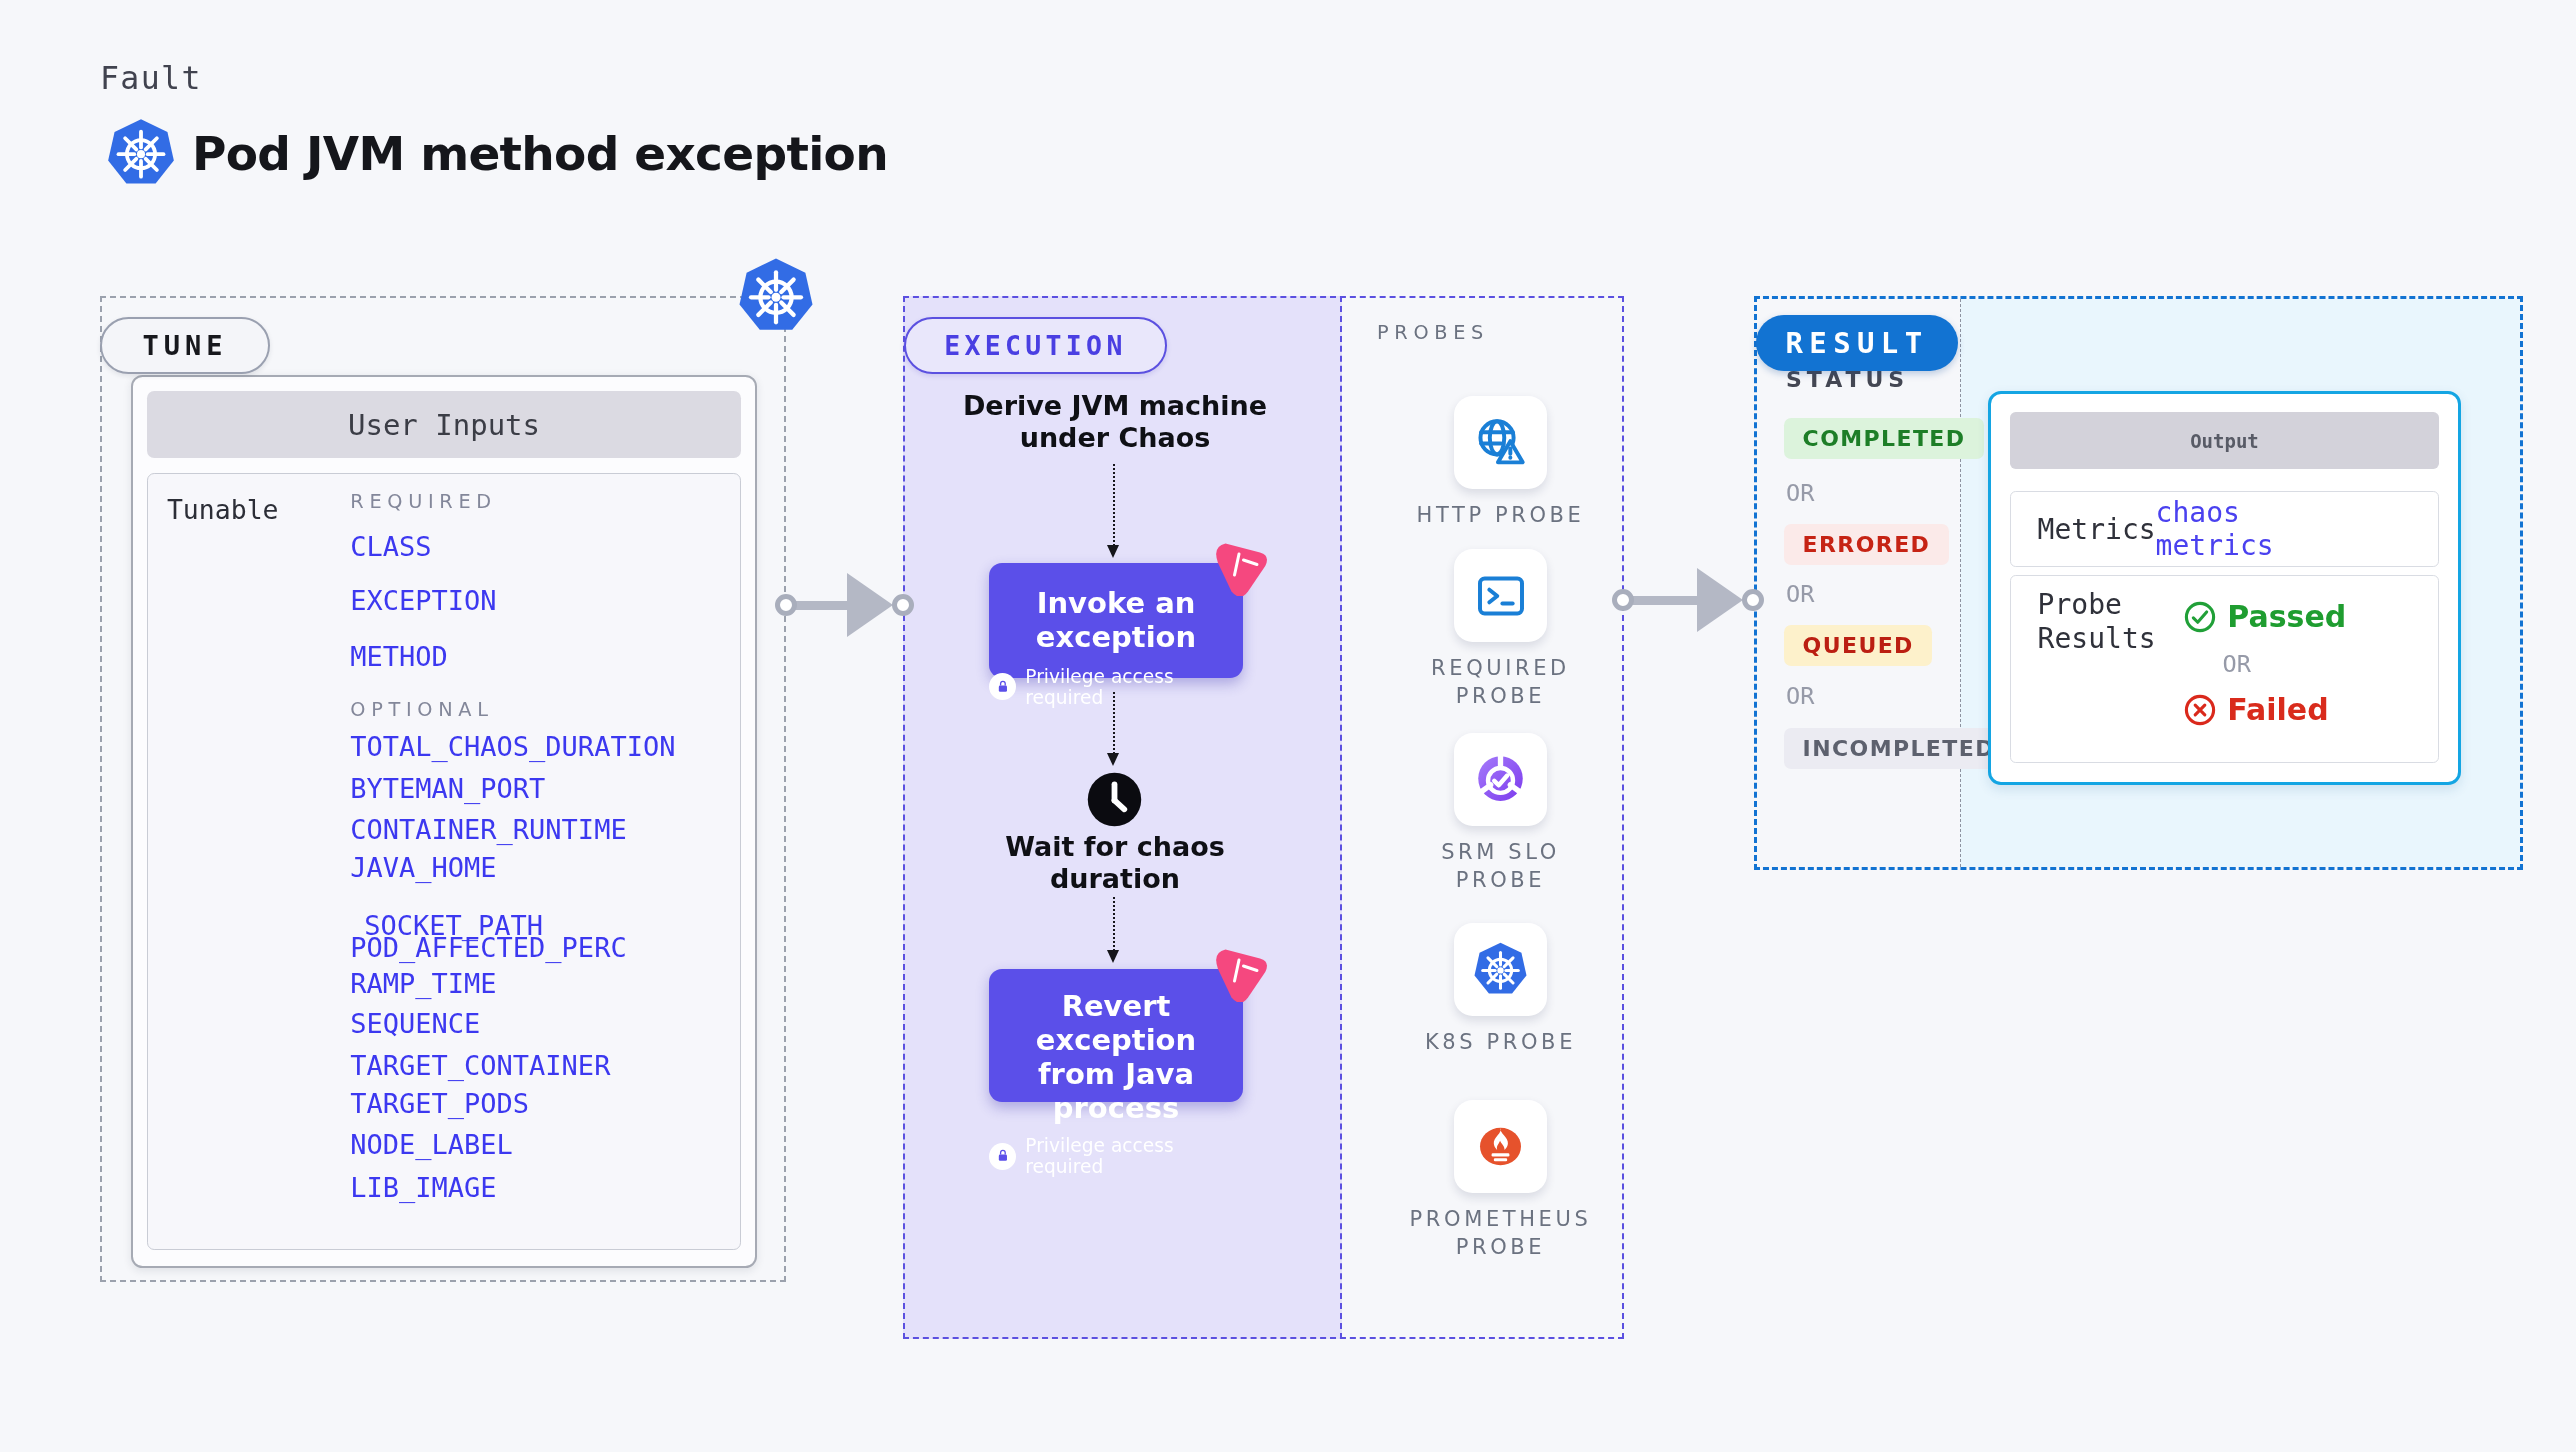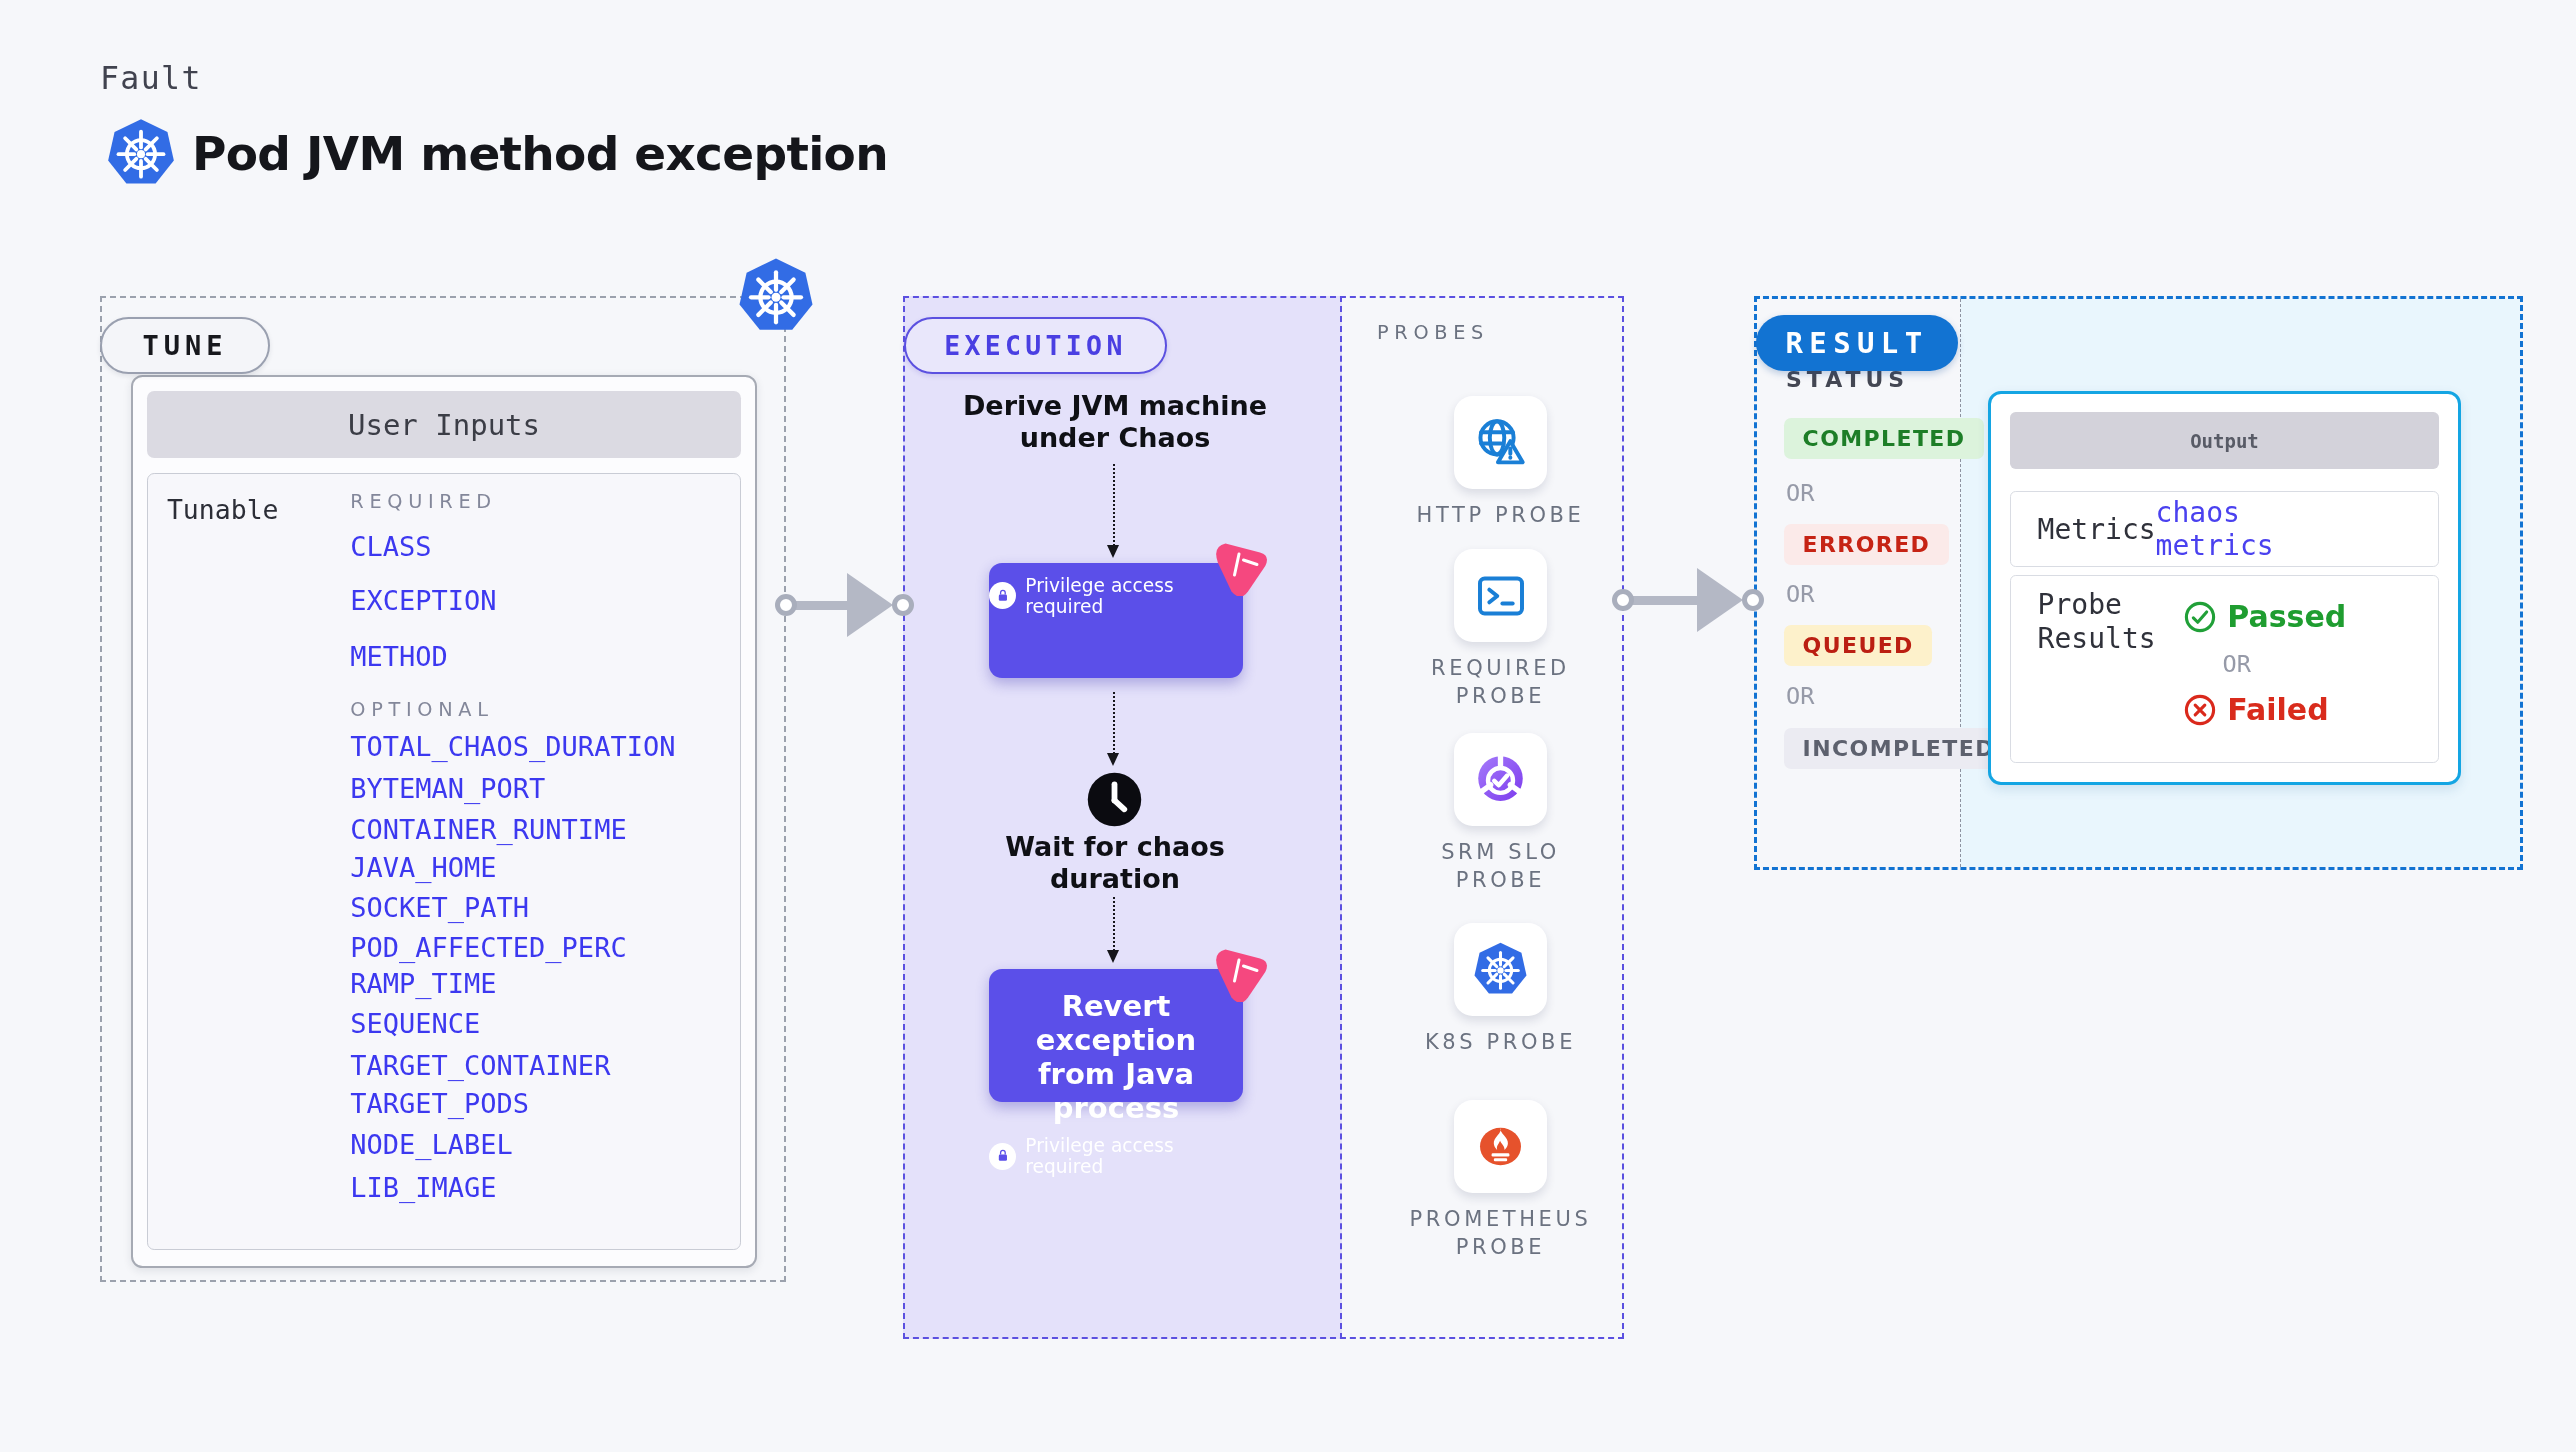--- a/index.html
+++ b/index.html
@@ -151,21 +151,21 @@
     <div class="abs mono tunable-label">Tunable</div>
     <div class="abs sect-label" style="left:202px;top:15.8px;">REQUIRED</div>
     <div class="abs mono param" style="top:57px;">CLASS</div>
     <div class="abs mono param" style="top:111px;">EXCEPTION</div>
     <div class="abs mono param" style="top:167px;">METHOD</div>
     <div class="abs sect-label" style="left:202px;top:224px;">OPTIONAL</div>
     <div class="abs mono param" style="top:257px;">TOTAL_CHAOS_DURATION</div>
     <div class="abs mono param" style="top:299px;">BYTEMAN_PORT</div>
     <div class="abs mono param" style="top:340px;">CONTAINER_RUNTIME</div>
     <div class="abs mono param" style="top:378px;">JAVA_HOME</div>
-    <div class="abs mono param" style="top:418px;">SOCKET_PATH</div>
+    <div class="abs mono param" style="top:436px;margin-left:14px;">SOCKET_PATH</div>
     <div class="abs mono param" style="top:458px;">POD_AFFECTED_PERC</div>
     <div class="abs mono param" style="top:494px;">RAMP_TIME</div>
     <div class="abs mono param" style="top:534px;">SEQUENCE</div>
     <div class="abs mono param" style="top:576px;">TARGET_CONTAINER</div>
     <div class="abs mono param" style="top:614px;">TARGET_PODS</div>
     <div class="abs mono param" style="top:655px;">NODE_LABEL</div>
     <div class="abs mono param" style="top:698px;">LIB_IMAGE</div>
   </div>
 </div>
 
@@ -184,20 +184,21 @@
   <div>Derive JVM machine</div>
   <div>under Chaos</div>
 </div>
 
 <div class="abs dotted-arrow" style="left:1113px;top:464px;height:82px;"></div>
 
 <div class="abs chaos-step" style="left:989px;top:563px;width:254px;height:115px;">
   <svg class="corner-pink" viewBox="0 0 64 64">
       <use href="#litmus"></use>
     </svg>
+  <div class="step-title" style="margin-top:23px;">Invoke an exception</div>
   <div class="priv-row" style="margin-top:11.5px;">
     <span class="priv-circle">
       <svg width="15.8" height="15.8" viewBox="0 0 24 24" fill="#5b4fe9">
           <path d="M12 2.5a4.5 4.5 0 0 0-4.5 4.5v3h2V7a2.5 2.5 0 1 1 5 0v3h2V7A4.5 4.5 0 0 0 12 2.5z"></path>
           <rect x="5.8" y="10" width="12.4" height="9.5" rx="2"></rect>
         </svg>
     </span>
     <span class="priv-text">Privilege access required</span>
   </div>
 </div>

